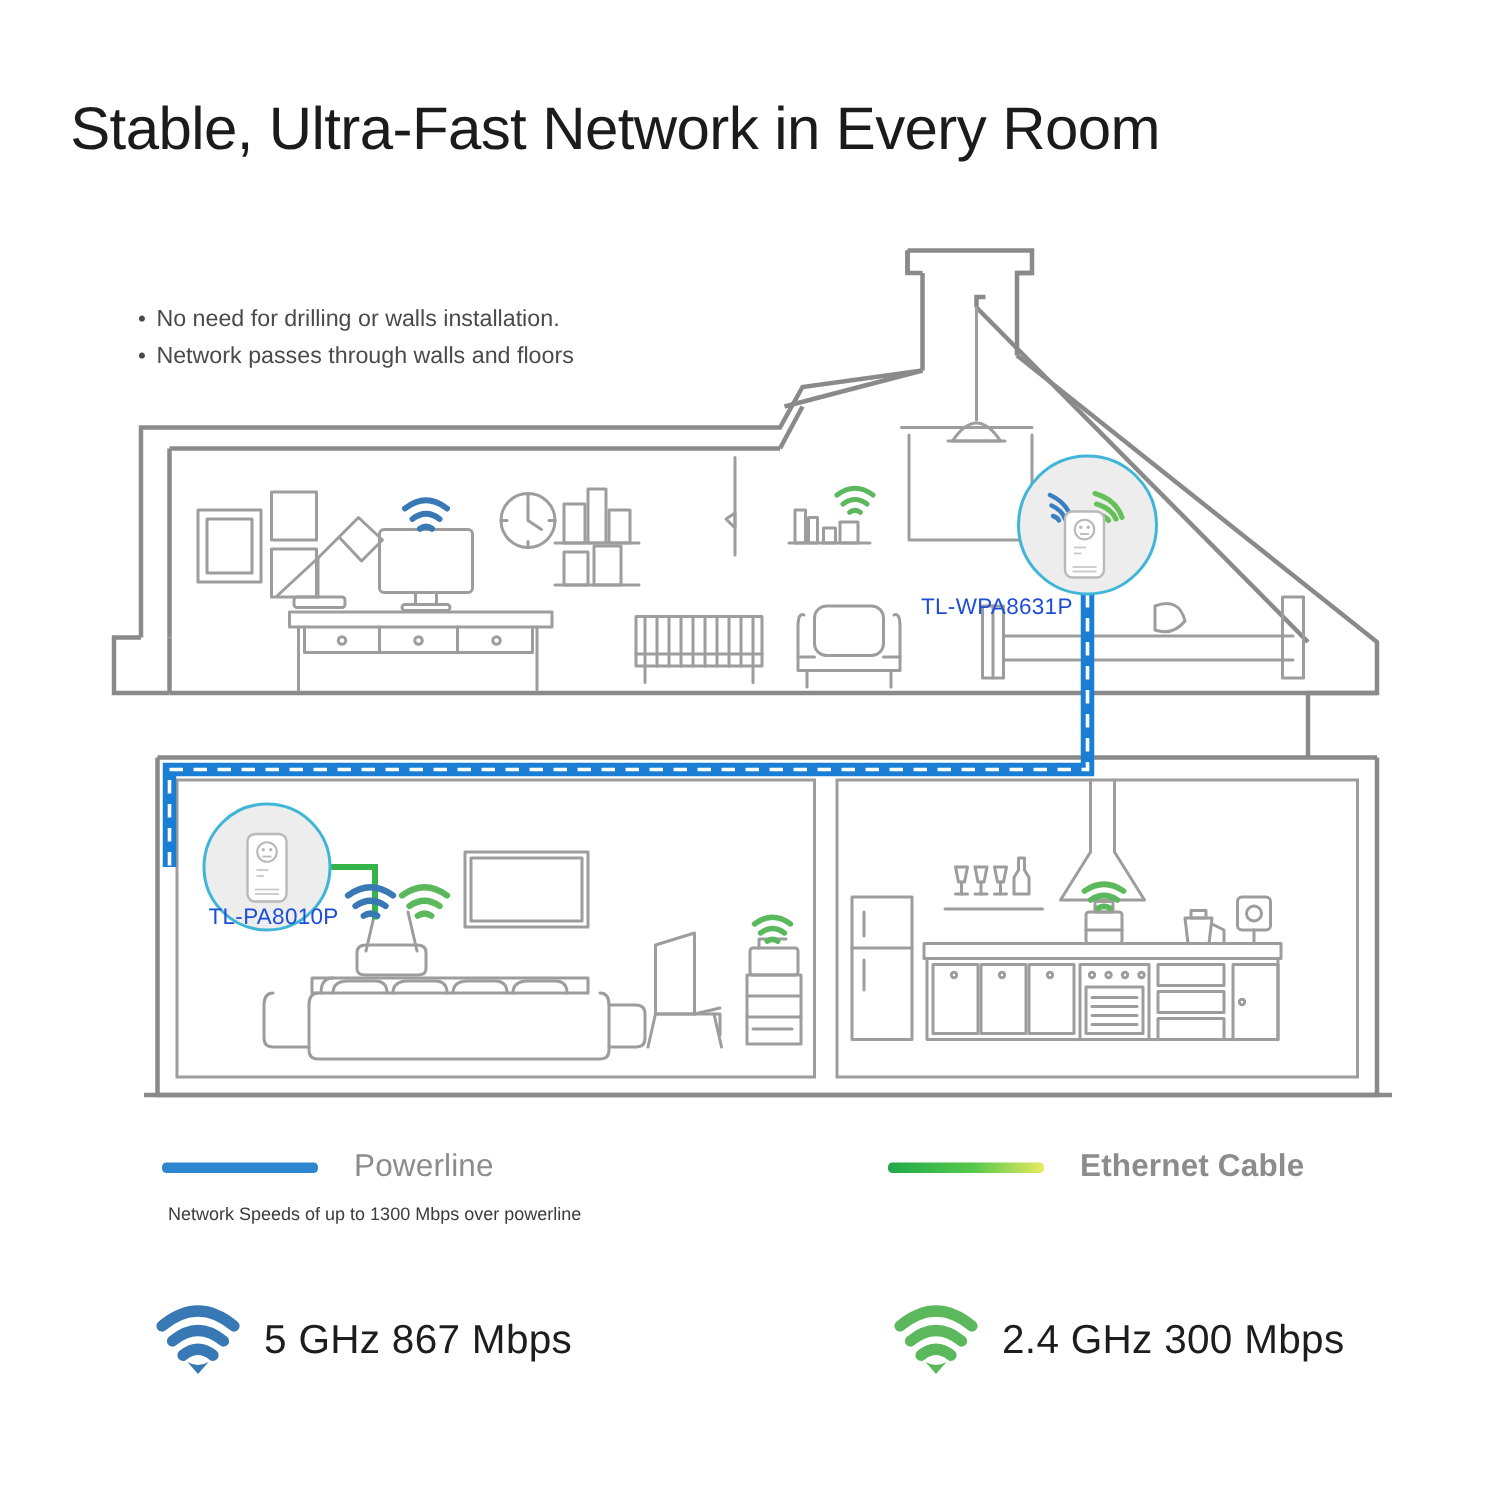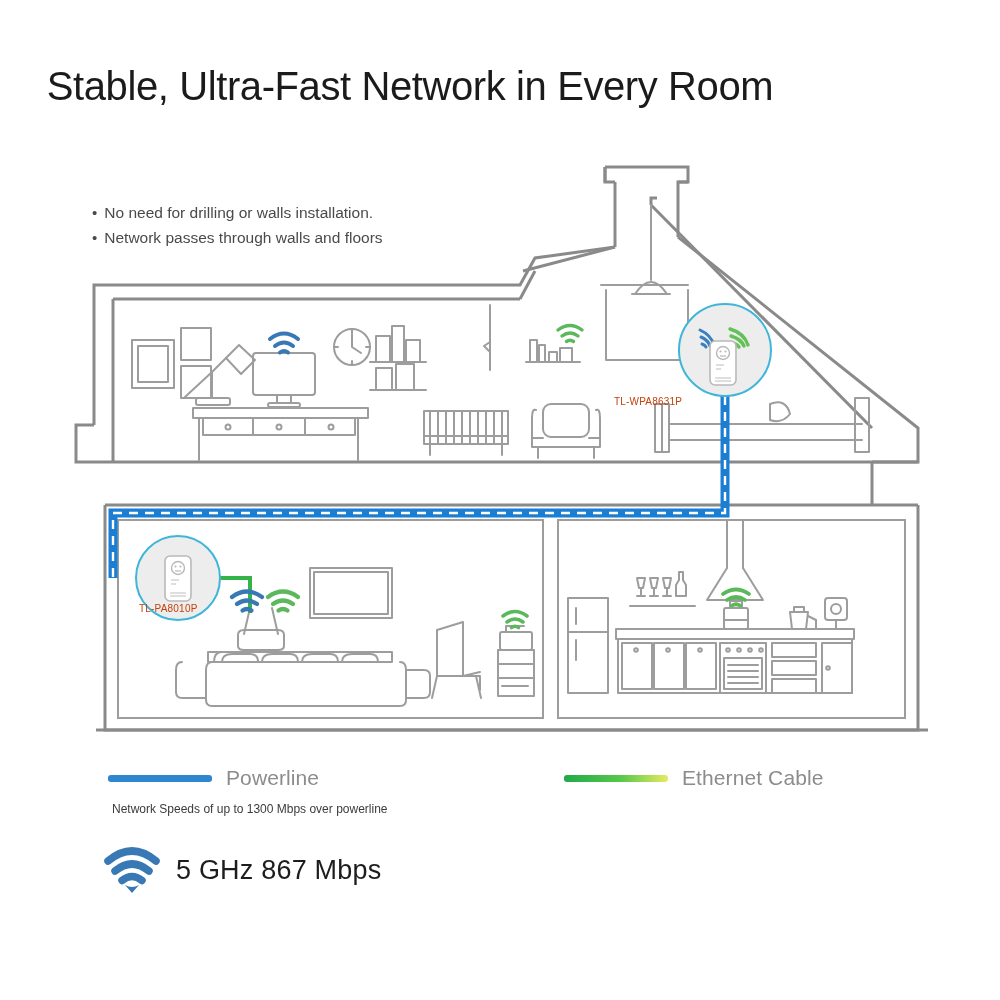--- a/index.html
+++ b/index.html
@@ -47,43 +47,43 @@
     gap: 7px;
     white-space: nowrap;
   }
   .bullets .dot {
     font-size: 15px;
     line-height: 25px;
     color: #4a4a4a;
   }
   .device-label {
     position: absolute;
-    font-size: 10px;
-    color: #c2410c;
+    font-size: 15px;
+    color: #1d4ed8;
     white-space: nowrap;
     letter-spacing: 0.2px;
   }
   #label-wpa { left: 614px; top: 396px; }
   #label-pa  { left: 139px; top: 603px; }
 
   .legend {
     position: absolute;
     top: 766px;
     left: 0;
     width: 1000px;
     height: 40px;
   }
   .legend-item {
     position: absolute;
     display: flex;
     align-items: center;
-    gap: 14px;
+    gap: 24px;
   }
   #legend-powerline { left: 108px; top: 0px; }
-  #legend-ethernet  { left: 564px; top: 0px; }
+  #legend-ethernet  { left: 592px; top: 0px; font-weight: bold; }
   .legend-swatch {
     width: 104px;
     height: 7px;
     border-radius: 3px;
   }
   .legend-text {
     font-size: 21px;
     color: #8c8c8c;
     letter-spacing: 0.1px;
     white-space: nowrap;
@@ -91,21 +91,21 @@
   .legend-caption {
     position: absolute;
     left: 112px;
     top: 802px;
     font-size: 12px;
     color: #3b3b3b;
     white-space: nowrap;
   }
   .specs {
     position: absolute;
-    top: 844px;
+    top: 867px;
     left: 0;
     width: 968px;
     height: 70px;
   }
   .spec {
     position: absolute;
     display: flex;
     align-items: center;
     gap: 16px;
   }
@@ -549,15 +549,26 @@
       <svg width="56" height="52" viewBox="0 0 56 52">
         <g fill="none" stroke="#3878b4" stroke-linecap="round">
           <path d="M4 17 Q28 -3 52 17" stroke-width="7.5"></path>
           <path d="M11 27 Q28 13 45 27" stroke-width="7.5"></path>
           <path d="M18 36.5 Q28 28.5 38 36.5" stroke-width="7.5"></path>
         </g>
         <path d="M21 41 L28 49 L35 41 Q28 45 21 41 Z" fill="#3878b4" stroke="none"></path>
       </svg>
       <span class="spec-text">5 GHz  867 Mbps</span>
     </div>
+    <div class="spec" id="spec-24g">
+      <svg width="56" height="52" viewBox="0 0 56 52">
+        <g fill="none" stroke="#5cb85c" stroke-linecap="round">
+          <path d="M4 17 Q28 -3 52 17" stroke-width="7.5"></path>
+          <path d="M11 27 Q28 13 45 27" stroke-width="7.5"></path>
+          <path d="M18 36.5 Q28 28.5 38 36.5" stroke-width="7.5"></path>
+        </g>
+        <path d="M21 41 L28 49 L35 41 Q28 45 21 41 Z" fill="#5cb85c" stroke="none"></path>
+      </svg>
+      <span class="spec-text">2.4 GHz  300 Mbps</span>
+    </div>
   </div>
 
 </div>
 
 </body></html>

